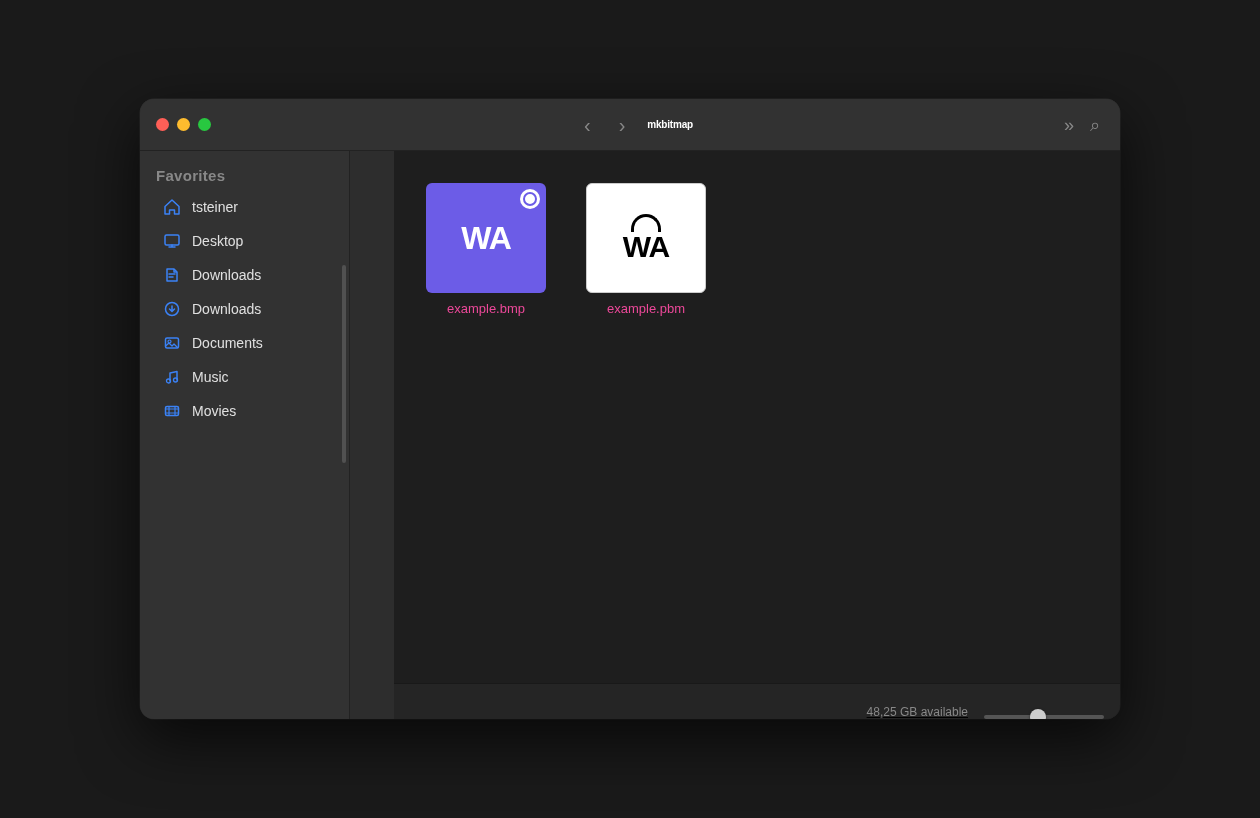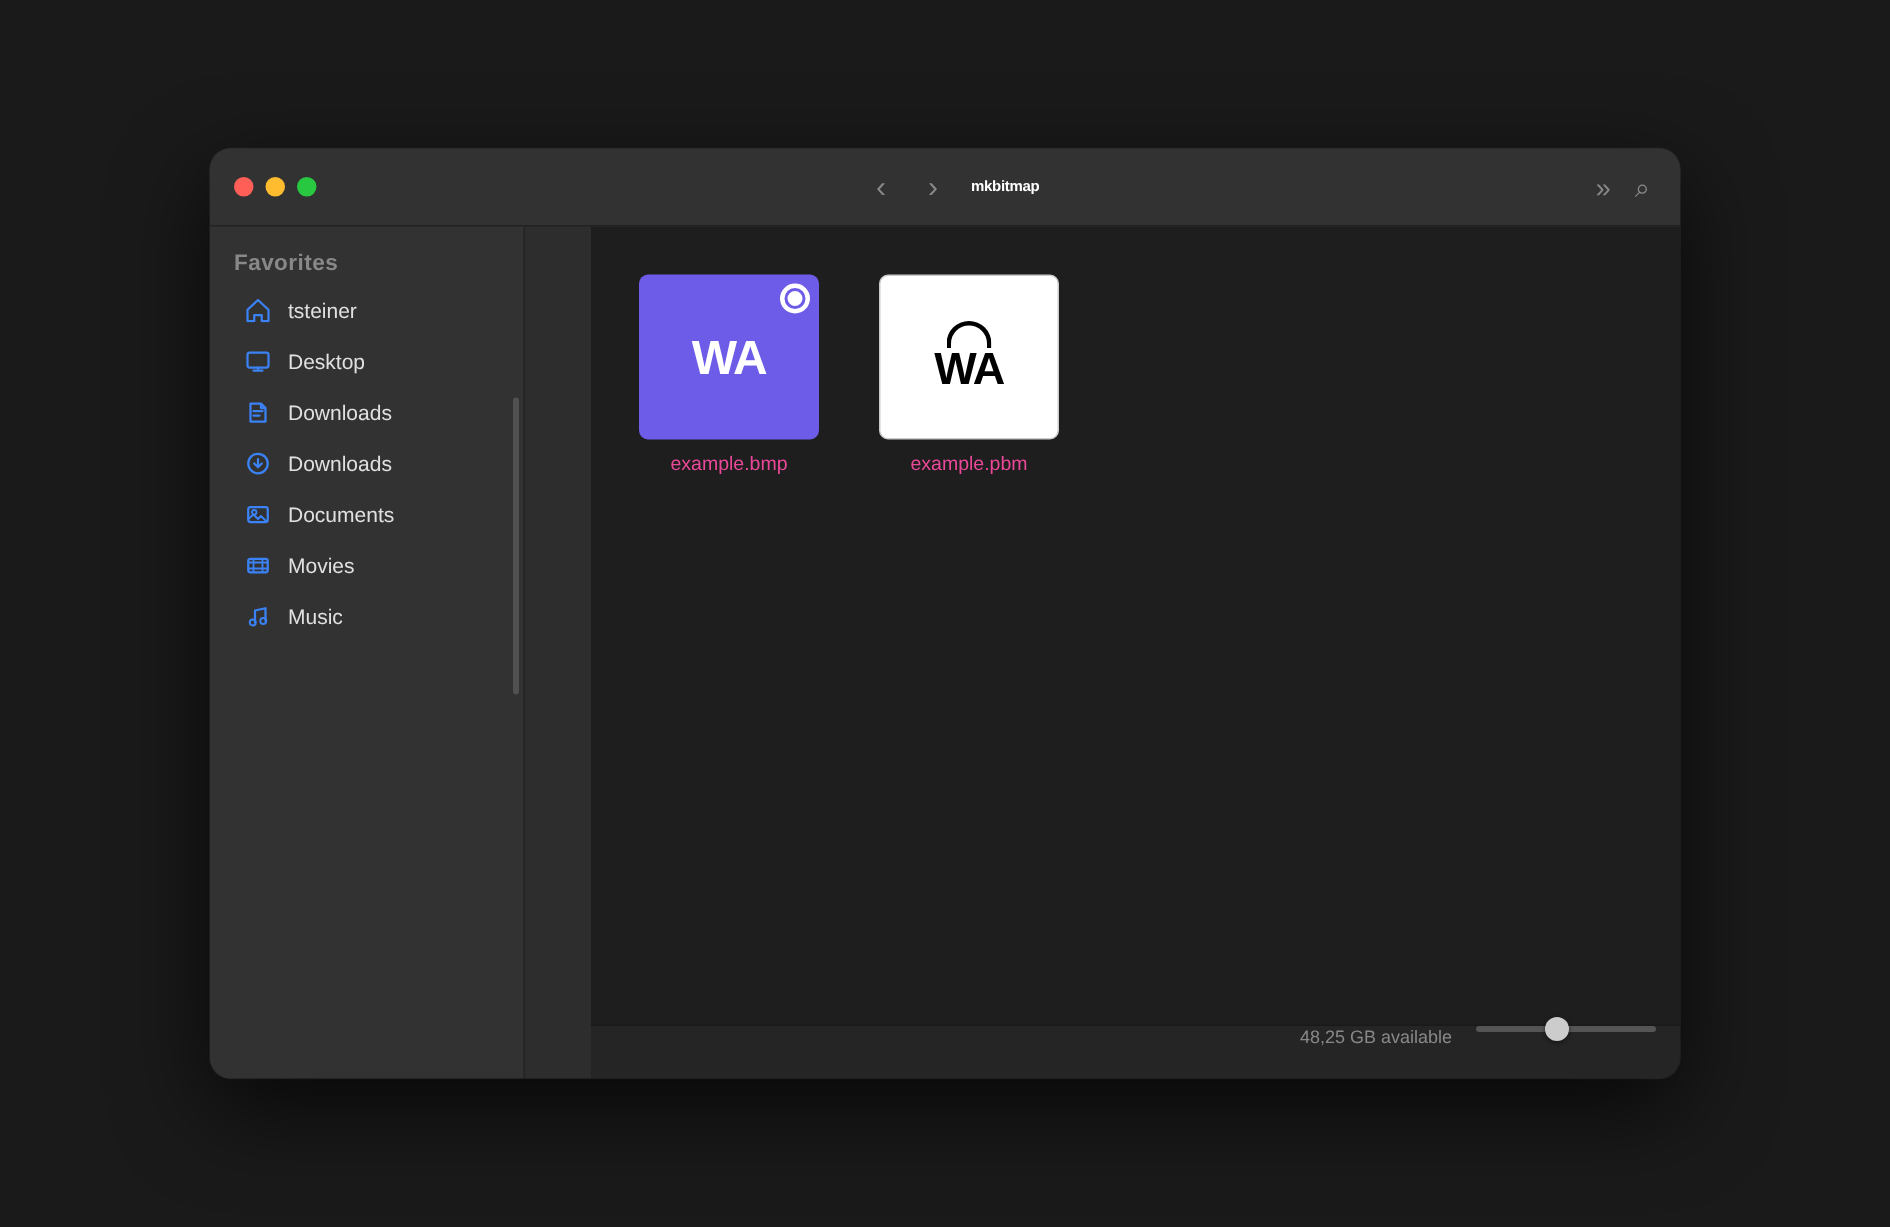--- a/index.html
+++ b/index.html
@@ -266,25 +266,26 @@
       font-size: 13px;
       text-align: center;
     }
 
     
     .status-bar {
       height: 36px;
       background: #252525;
       border-top: 1px solid rgba(0,0,0,0.3);
       display: flex;
-      align-items: flex-start;
+      align-items: flex-end;
       justify-content: flex-end;
       padding: 0 16px;
       gap: 16px;
       flex-shrink: 0;
+      text-decoration: underline;
     }
 
     .status-text {
       color: #888;
       font-size: 12px;
     }
 
     .size-slider {
       display: flex;
       align-items: center;
@@ -386,36 +387,36 @@
             <path d="M1.5 11l3.5-3 3 3 2-2 3.5 3.5" stroke="#3b82f6" stroke-width="1.3" stroke-linecap="round" stroke-linejoin="round"></path>
           </svg>
         </div>
         <span class="sidebar-label">Documents</span>
       </div>
 
 
       <div class="sidebar-item">
         <div class="sidebar-icon">
           <svg width="16" height="16" viewBox="0 0 16 16" fill="none">
-            <rect x="1.5" y="3.5" width="13" height="9" rx="1.5" stroke="#3b82f6" stroke-width="1.5"></rect>
-            <path d="M1.5 6h13M1.5 10h13M5 3.5V13M11 3.5V13" stroke="#3b82f6" stroke-width="1.2"></path>
-          </svg>
-        </div>
-        <span class="sidebar-label">Movies</span>
-      </div>
-
-      <div class="sidebar-item">
-        <div class="sidebar-icon">
-          <svg width="16" height="16" viewBox="0 0 16 16" fill="none">
             <path d="M6 12V4l7-1.5V11" stroke="#3b82f6" stroke-width="1.5" stroke-linecap="round" stroke-linejoin="round"></path>
             <circle cx="4.5" cy="12" r="2" stroke="#3b82f6" stroke-width="1.3"></circle>
             <circle cx="11.5" cy="11" r="2" stroke="#3b82f6" stroke-width="1.3"></circle>
           </svg>
         </div>
         <span class="sidebar-label">Music</span>
+      </div>
+
+      <div class="sidebar-item">
+        <div class="sidebar-icon">
+          <svg width="16" height="16" viewBox="0 0 16 16" fill="none">
+            <rect x="1.5" y="3.5" width="13" height="9" rx="1.5" stroke="#3b82f6" stroke-width="1.5"></rect>
+            <path d="M1.5 6h13M1.5 10h13M5 3.5V13M11 3.5V13" stroke="#3b82f6" stroke-width="1.2"></path>
+          </svg>
+        </div>
+        <span class="sidebar-label">Movies</span>
       </div>
 
       <div class="sidebar-scrollbar"></div>
     </div>
 
     <div class="main-content">
       <div class="file-area">
 
         <div class="file-item">
           <div class="file-thumbnail bmp">

